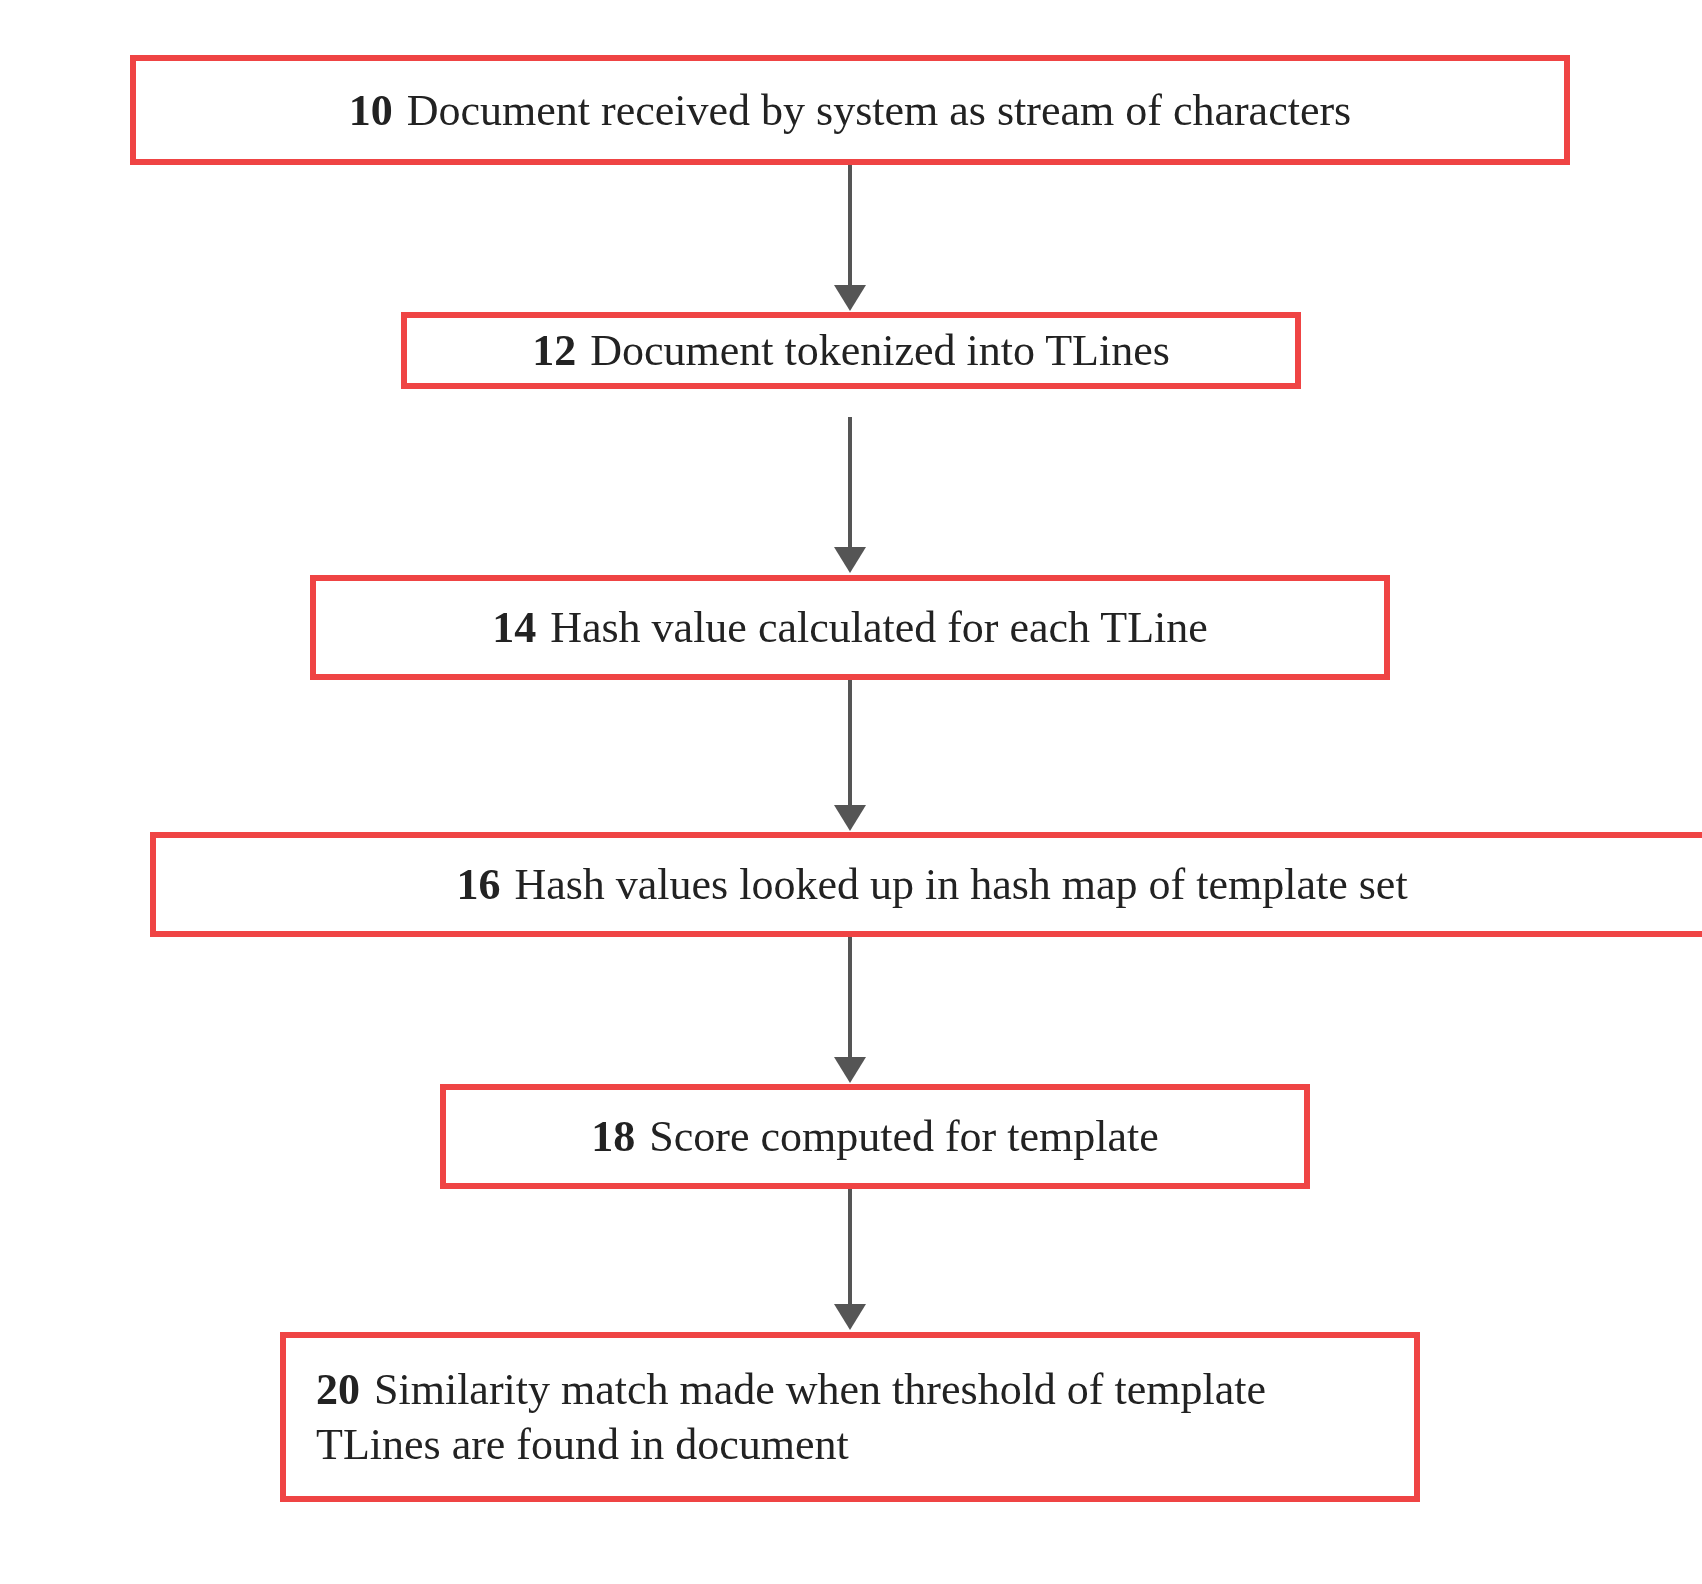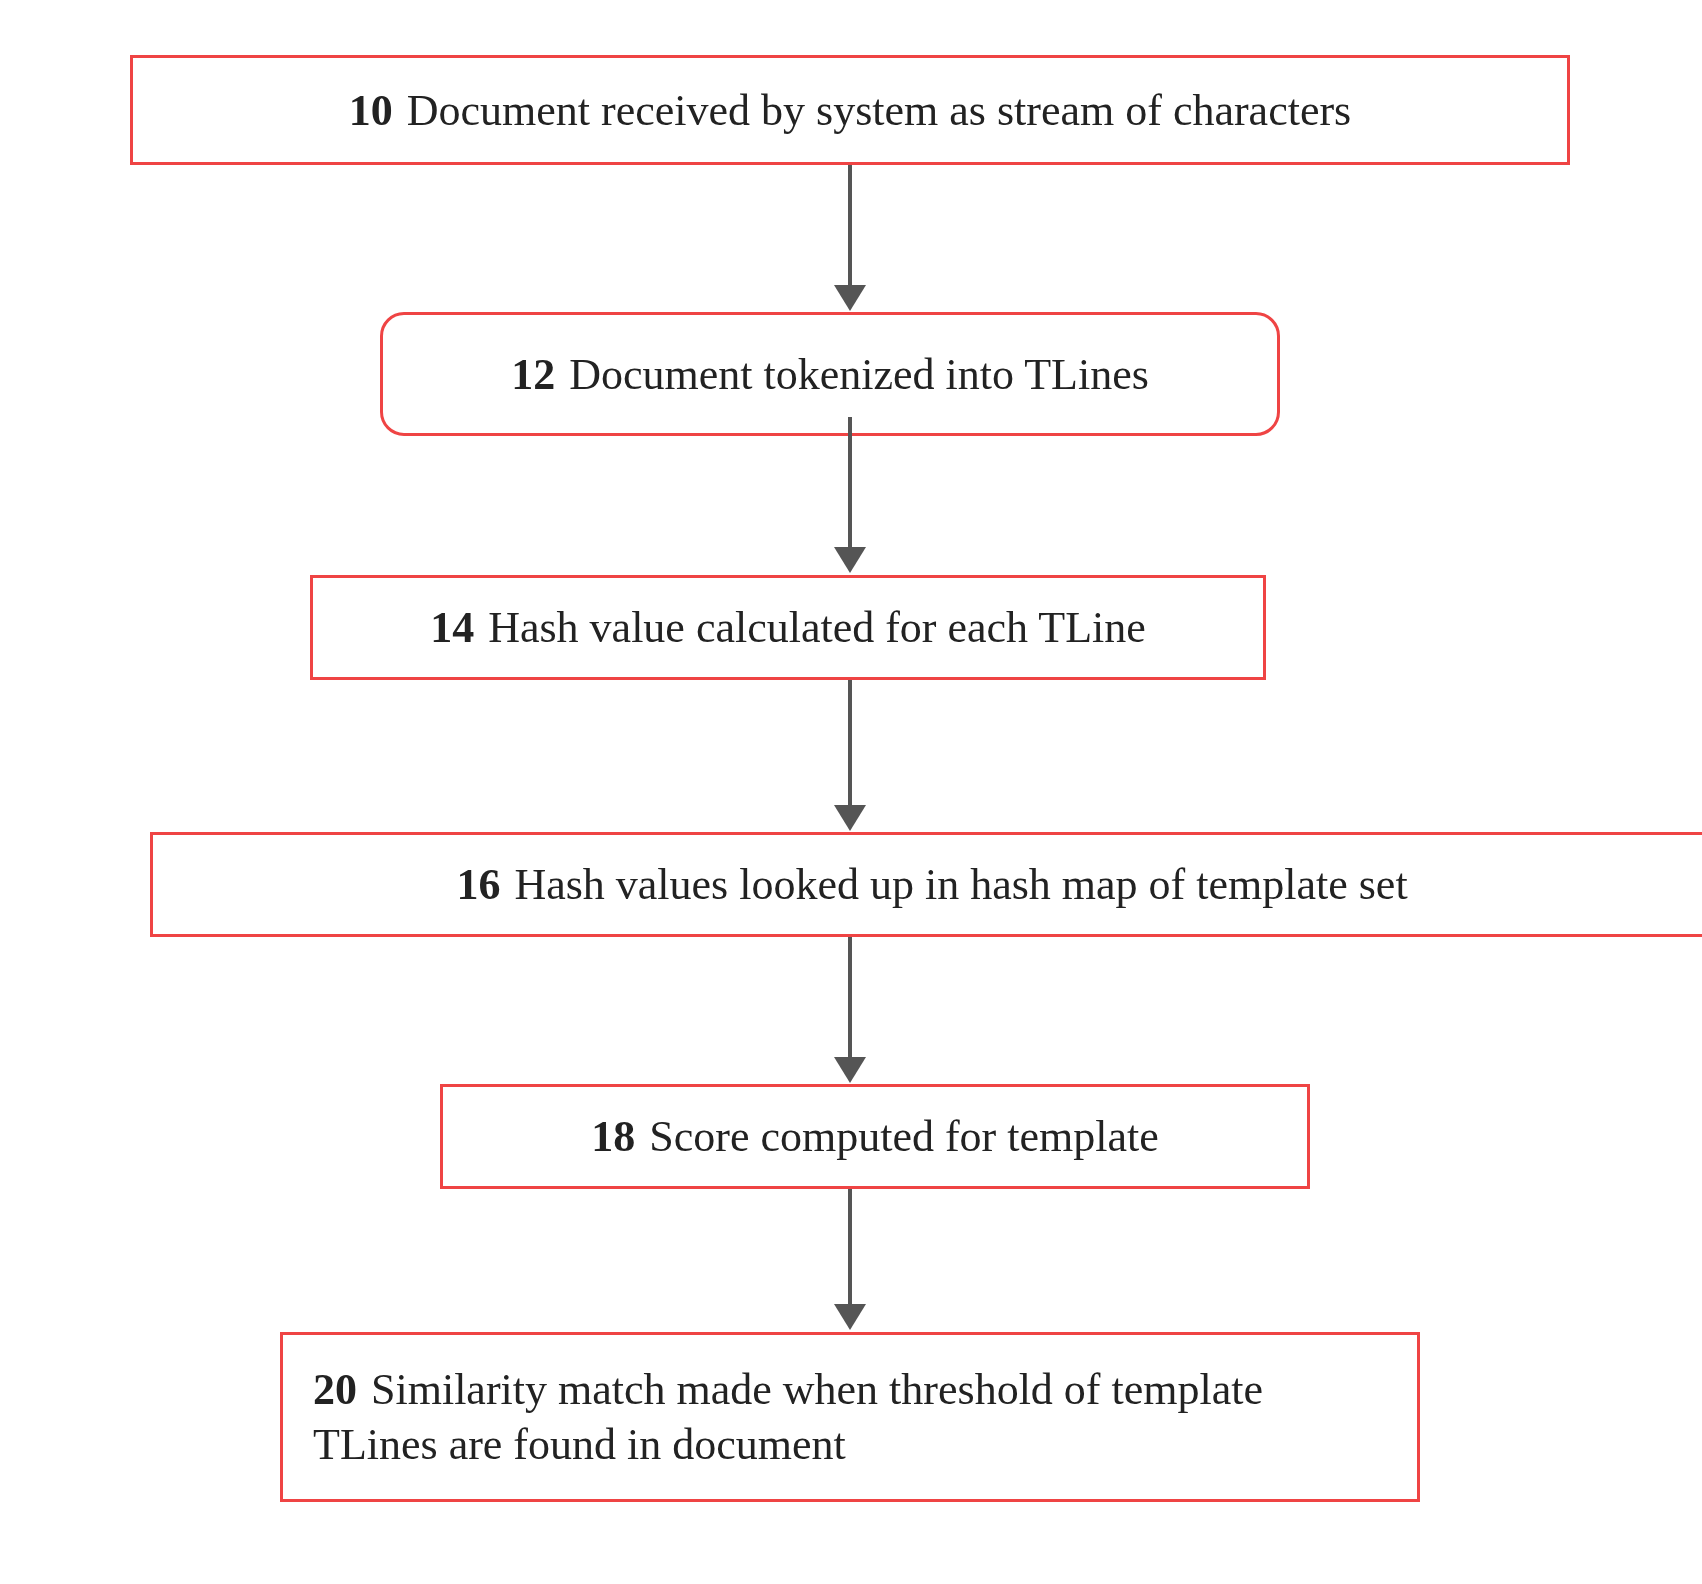--- a/index.html
+++ b/index.html
@@ -11,21 +11,21 @@
     background: #ffffff;
     font-family: "Times New Roman", Times, serif;
   }
   .canvas {
     position: relative;
     width: 1702px;
     height: 1584px;
   }
   .node {
     position: absolute;
-    border: 3px solid #ef4444;
+    border: 6px solid #ef4444;
     background: #ffffff;
     display: flex;
     align-items: center;
     justify-content: center;
     padding: 10px 30px;
     line-height: 1.25;
   }
   .node-inner {
     font-size: 44px;
     color: #222222;
@@ -65,32 +65,32 @@
     <div class="node-inner">
       <span class="num">10</span><span>Document received by system as stream of characters</span>
     </div>
   </div>
 
   <div class="arrow" style="top:165px; left:850px;">
     <div class="shaft" style="height:120px;"></div>
     <div class="head"></div>
   </div>
 
-  <div class="node" style="left:380px; top:312px; width:900px; height:124px;border-radius:24px;">
+  <div class="node" style="left:401px; top:312px; width:900px; height:77px;">
     <div class="node-inner">
       <span class="num">12</span><span>Document tokenized into TLines</span>
     </div>
   </div>
 
   <div class="arrow" style="top:417px; left:850px;">
     <div class="shaft" style="height:130px;"></div>
     <div class="head"></div>
   </div>
 
-  <div class="node" style="left:310px; top:575px; width:956px; height:105px;">
+  <div class="node" style="left:310px; top:575px; width:1080px; height:105px;">
     <div class="node-inner">
       <span class="num">14</span><span>Hash value calculated for each TLine</span>
     </div>
   </div>
 
   <div class="arrow" style="top:680px; left:850px;">
     <div class="shaft" style="height:125px;"></div>
     <div class="head"></div>
   </div>
 

